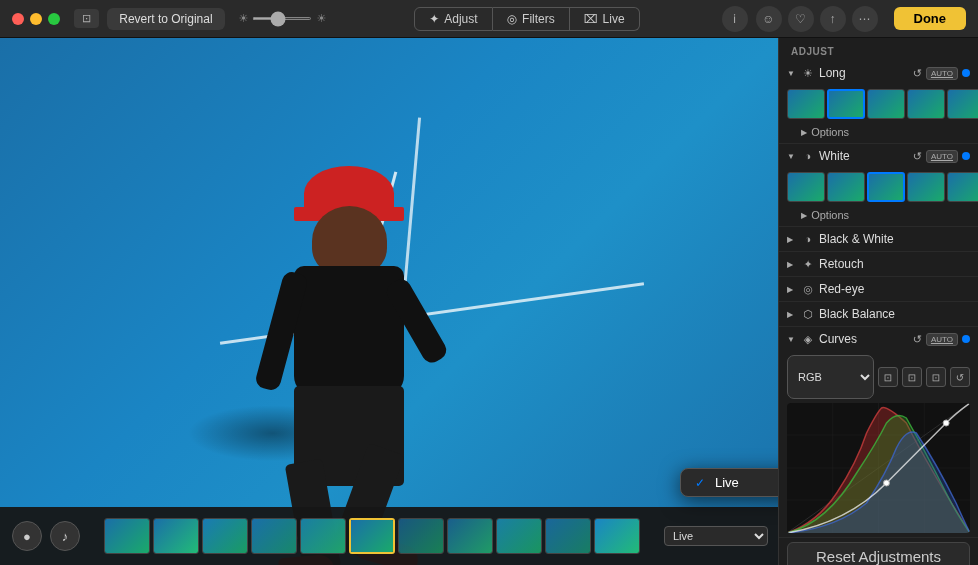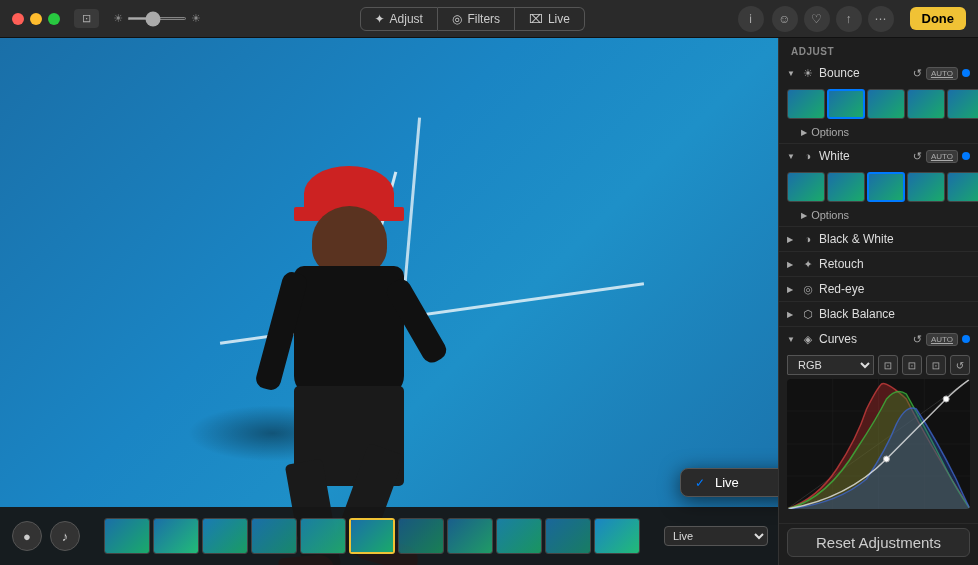--- a/index.html
+++ b/index.html
@@ -101,21 +101,21 @@
       cursor: pointer;
       display: flex; align-items: center; justify-content: center;
     }
     .done-btn {
       background: #f0c235;
       border: none;
       border-radius: 6px;
       color: #000;
       font-weight: 700;
       font-size: 13px;
-      padding: 4px 12px;
+      padding: 4px 20px;
       cursor: pointer;
     }
     .icon-btns {
       display: flex;
       gap: 6px;
       margin-right: 8px;
     }
 
     
     #main {
@@ -383,22 +383,22 @@
       align-items: center;
       padding: 4px 8px;
       gap: 4px;
     }
     .rgb-select {
       flex: 1;
       background: #2a2a2a;
       border: 1px solid #555;
       color: #ddd;
       font-size: 11px;
-      padding: 2px 6px;
-      border-radius: 1px;
+      padding: 14px 6px;
+      border-radius: 7px;
       cursor: pointer;
     }
     .curves-tool-btn {
       width: 20px; height: 20px;
       background: #2a2a2a;
       border: 1px solid #555;
       border-radius: 3px;
       display: flex; align-items: center; justify-content: center;
       color: #aaa;
       font-size: 10px;
@@ -493,20 +493,23 @@
 <body>
 
 <div id="titlebar">
   <div class="traffic-lights">
     <div class="traffic-light tl-red"></div>
     <div class="traffic-light tl-yellow"></div>
     <div class="traffic-light tl-green"></div>
   </div>
   <button class="window-btn">
     <span>⊡</span>
+  </button>
+  <button class="revert-btn">
+    <span>Revert to Original</span>
   </button>
   <div class="slider-area">
     <span class="slider-icon">☀</span>
     <input type="range" class="brightness-slider" min="0" max="100" value="40" style="">
     <span class="slider-icon">☀</span>
   </div>
   <div class="center-tabs">
     <button class="tab-btn">
       <span>✦</span>
       <span>Adjust</span>
@@ -620,21 +623,21 @@
 
   <div id="right-panel">
     <div class="panel-header">
       <span>ADJUST</span>
     </div>
 
     <div class="adjust-section">
       <div class="adjust-row">
         <span class="adjust-chevron">▼</span>
         <span class="adjust-icon">☀</span>
-        <span class="adjust-label">Bounce</span>
+        <span class="adjust-label">Long</span>
         <div class="adjust-controls">
           <span style="color:#aaa;font-size:11px;">↺</span>
           <span class="auto-badge">AUTO</span>
           <div class="blue-dot"></div>
         </div>
       </div>
       <div class="section-thumbs">
         <div class="section-thumb"></div>
         <div class="section-thumb selected"></div>
         <div class="section-thumb"></div>

